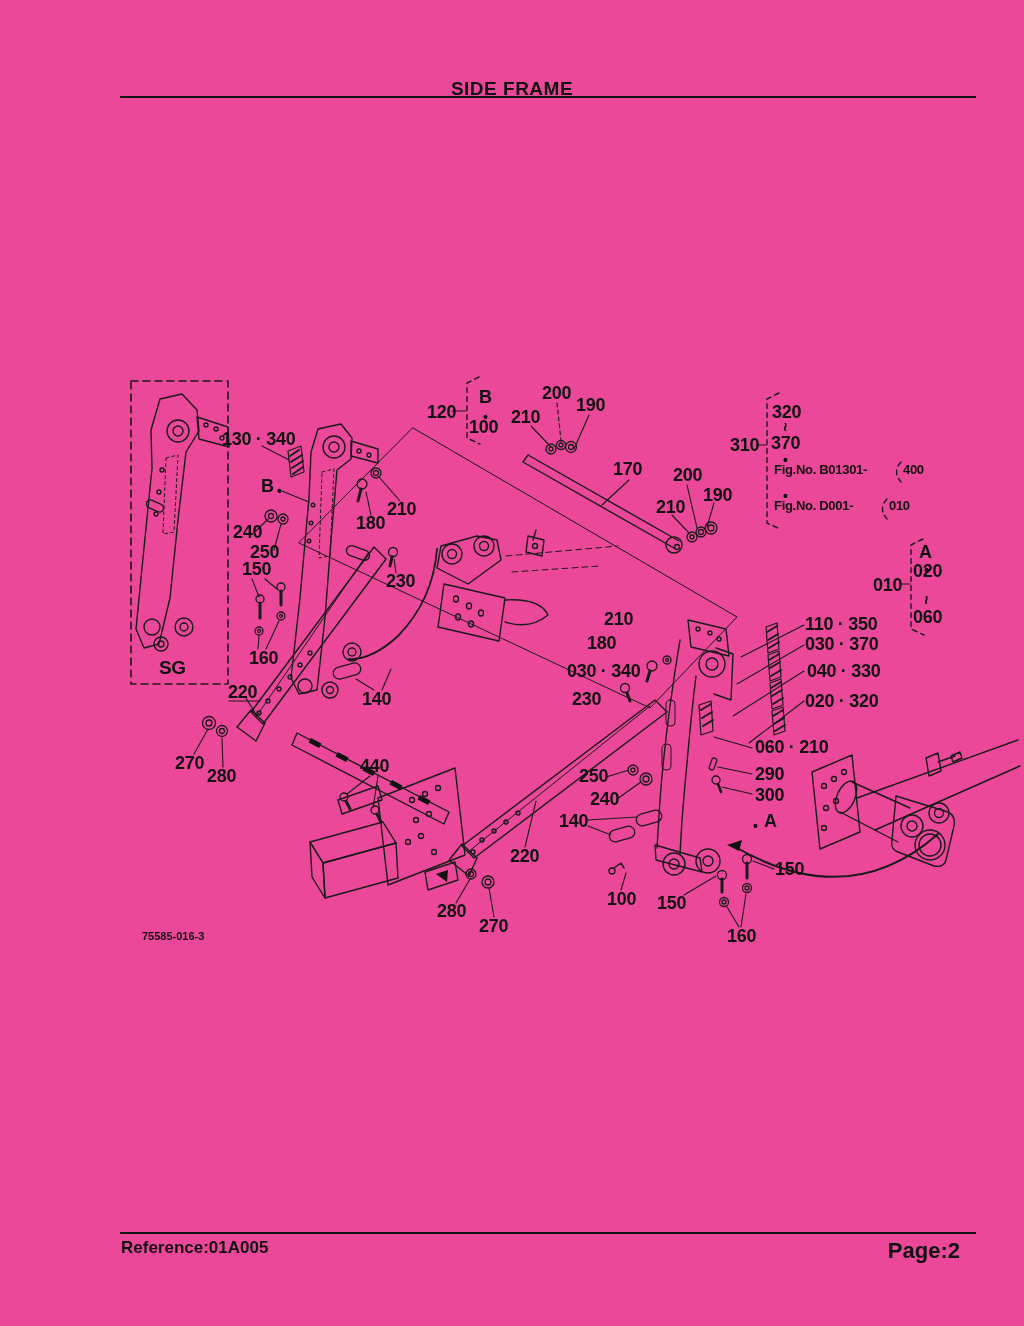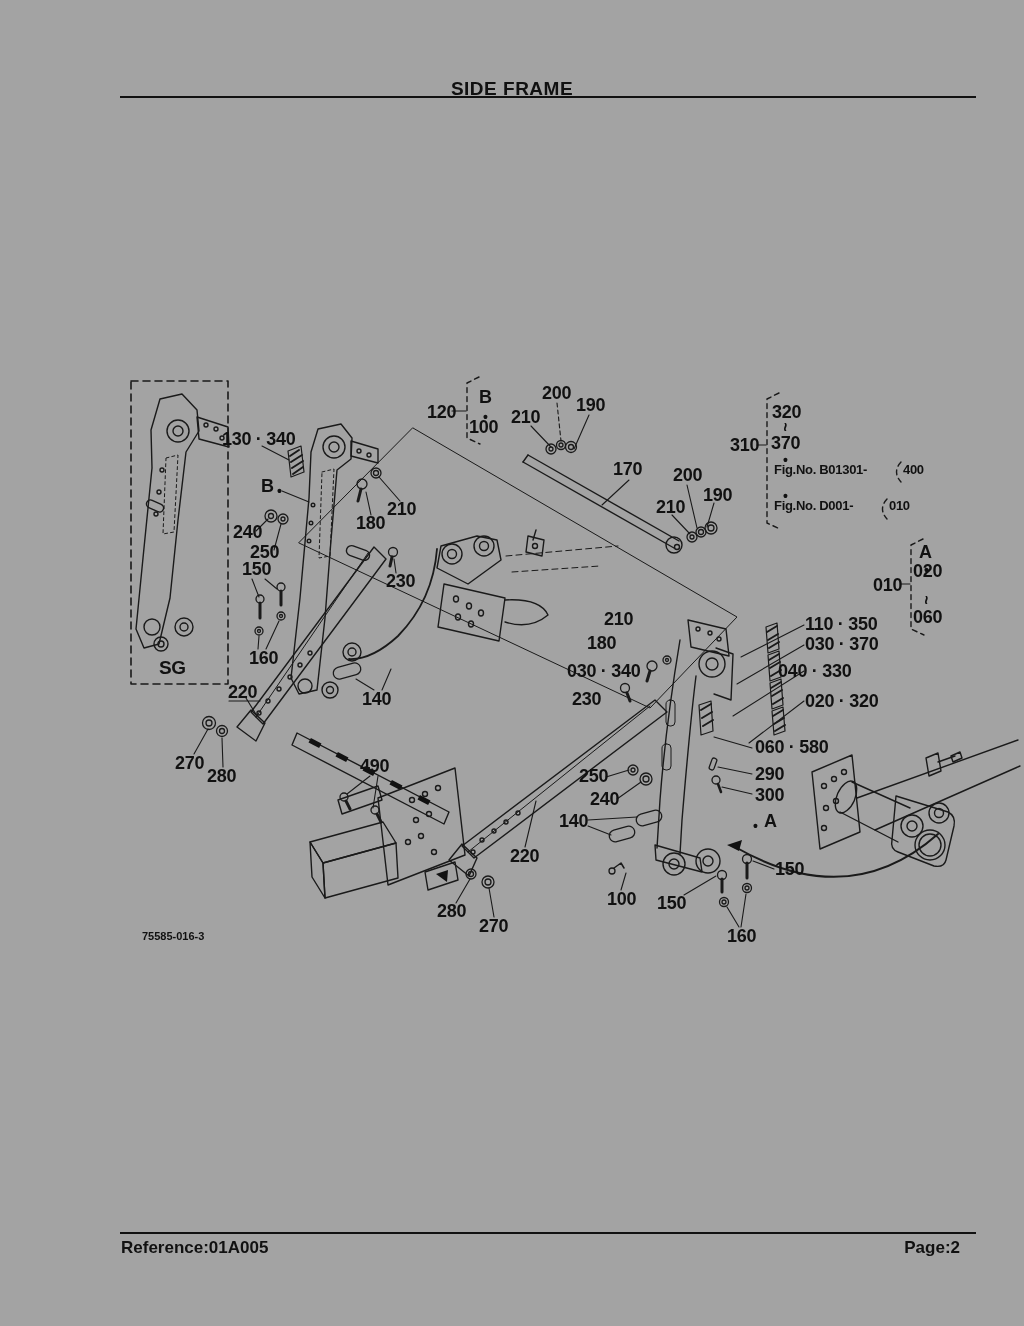--- a/index.html
+++ b/index.html
@@ -1,38 +1,38 @@
 <!DOCTYPE html>
 <html><head>
 <meta charset="utf-8">
 <style>
   html,body { margin:0; padding:0; background:#e8e8e8; }
   .page {
     position:relative; width:1024px; height:1326px; margin:0 auto;
-    background:#a3a3a3; font-family:"Liberation Sans", sans-serif; color:#111;
+    background:#ec4899; font-family:"Liberation Sans", sans-serif; color:#111;
     overflow:hidden;
   }
   .co {
     position:absolute; font-weight:bold; font-size:18px; line-height:1;
     white-space:nowrap; letter-spacing:-0.3px; color:#111;
   }
   .fig { font-size:13px; }
   .sm  { font-size:11px; letter-spacing:0; }
   .dot { position:absolute; font-size:14px; line-height:1; font-weight:bold; }
   .tilde {
     position:absolute; font-weight:bold; font-size:16px; line-height:1;
     transform:rotate(90deg);
   }
   .title {
     position:absolute; top:78px; left:0; width:100%; text-align:center;
     font-size:19px; font-weight:bold; letter-spacing:0.5px;
   }
   .rule { position:absolute; left:120px; width:856px; height:2px; background:#111; }
   .footer-left  { position:absolute; left:121px; top:1238px; font-size:17px; font-weight:bold; }
-  .footer-right { position:absolute; right:64px; top:1238px; font-size:17px; font-weight:bold; }
+  .footer-right { position:absolute; right:64px; top:1238px; font-size:22px; font-weight:bold; }
   svg { position:absolute; left:0; top:0; }
 </style>
 </head>
 <body>
 
 <div class="page">
 
   <div class="title">SIDE FRAME</div>
   <div class="rule" style="top:96px"></div>
 
@@ -384,32 +384,32 @@
   <div class="co" style="left:250px;top:543px">250</div>
   <div class="co" style="left:242px;top:560px">150</div>
   <div class="co" style="left:387px;top:500px">210</div>
   <div class="co" style="left:356px;top:514px">180</div>
   <div class="co" style="left:386px;top:572px">230</div>
   <div class="co" style="left:249px;top:649px">160</div>
   <div class="co" style="left:228px;top:683px">220</div>
   <div class="co" style="left:362px;top:690px">140</div>
   <div class="co" style="left:175px;top:754px">270</div>
   <div class="co" style="left:207px;top:767px">280</div>
-  <div class="co" style="left:360px;top:757px">490</div>
+  <div class="co" style="left:360px;top:757px">440</div>
 
   <div class="co" style="left:604px;top:610px">210</div>
   <div class="co" style="left:587px;top:634px">180</div>
   <div class="co" style="left:567px;top:662px">030 · 340</div>
   <div class="co" style="left:572px;top:690px">230</div>
 
   <div class="co" style="left:805px;top:615px">110 · 350</div>
   <div class="co" style="left:805px;top:635px">030 · 370</div>
-  <div class="co" style="left:778px;top:662px">040 · 330</div>
+  <div class="co" style="left:807px;top:662px">040 · 330</div>
   <div class="co" style="left:805px;top:692px">020 · 320</div>
-  <div class="co" style="left:755px;top:738px">060 · 580</div>
+  <div class="co" style="left:755px;top:738px">060 · 210</div>
   <div class="co" style="left:755px;top:765px">290</div>
   <div class="co" style="left:755px;top:786px">300</div>
   <div class="dot" style="left:753px;top:819px">•</div>
   <div class="co" style="left:764px;top:812px">A</div>
 
   <div class="co" style="left:579px;top:767px">250</div>
   <div class="co" style="left:590px;top:790px">240</div>
   <div class="co" style="left:559px;top:812px">140</div>
   <div class="co" style="left:510px;top:847px">220</div>
   <div class="co" style="left:437px;top:902px">280</div>

